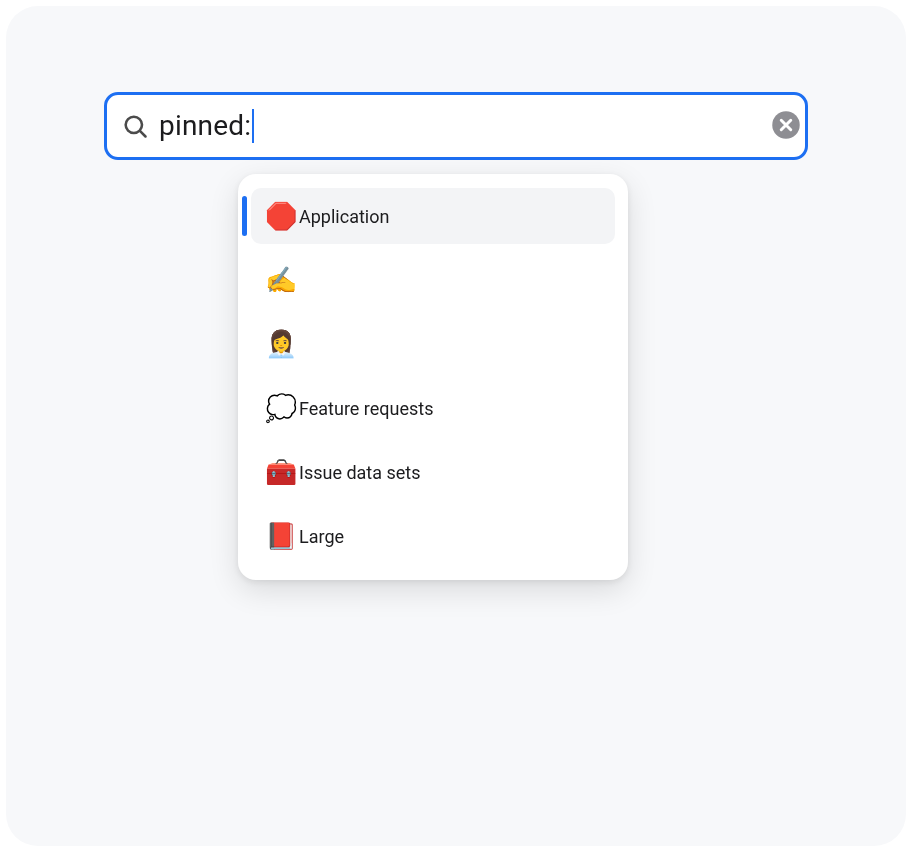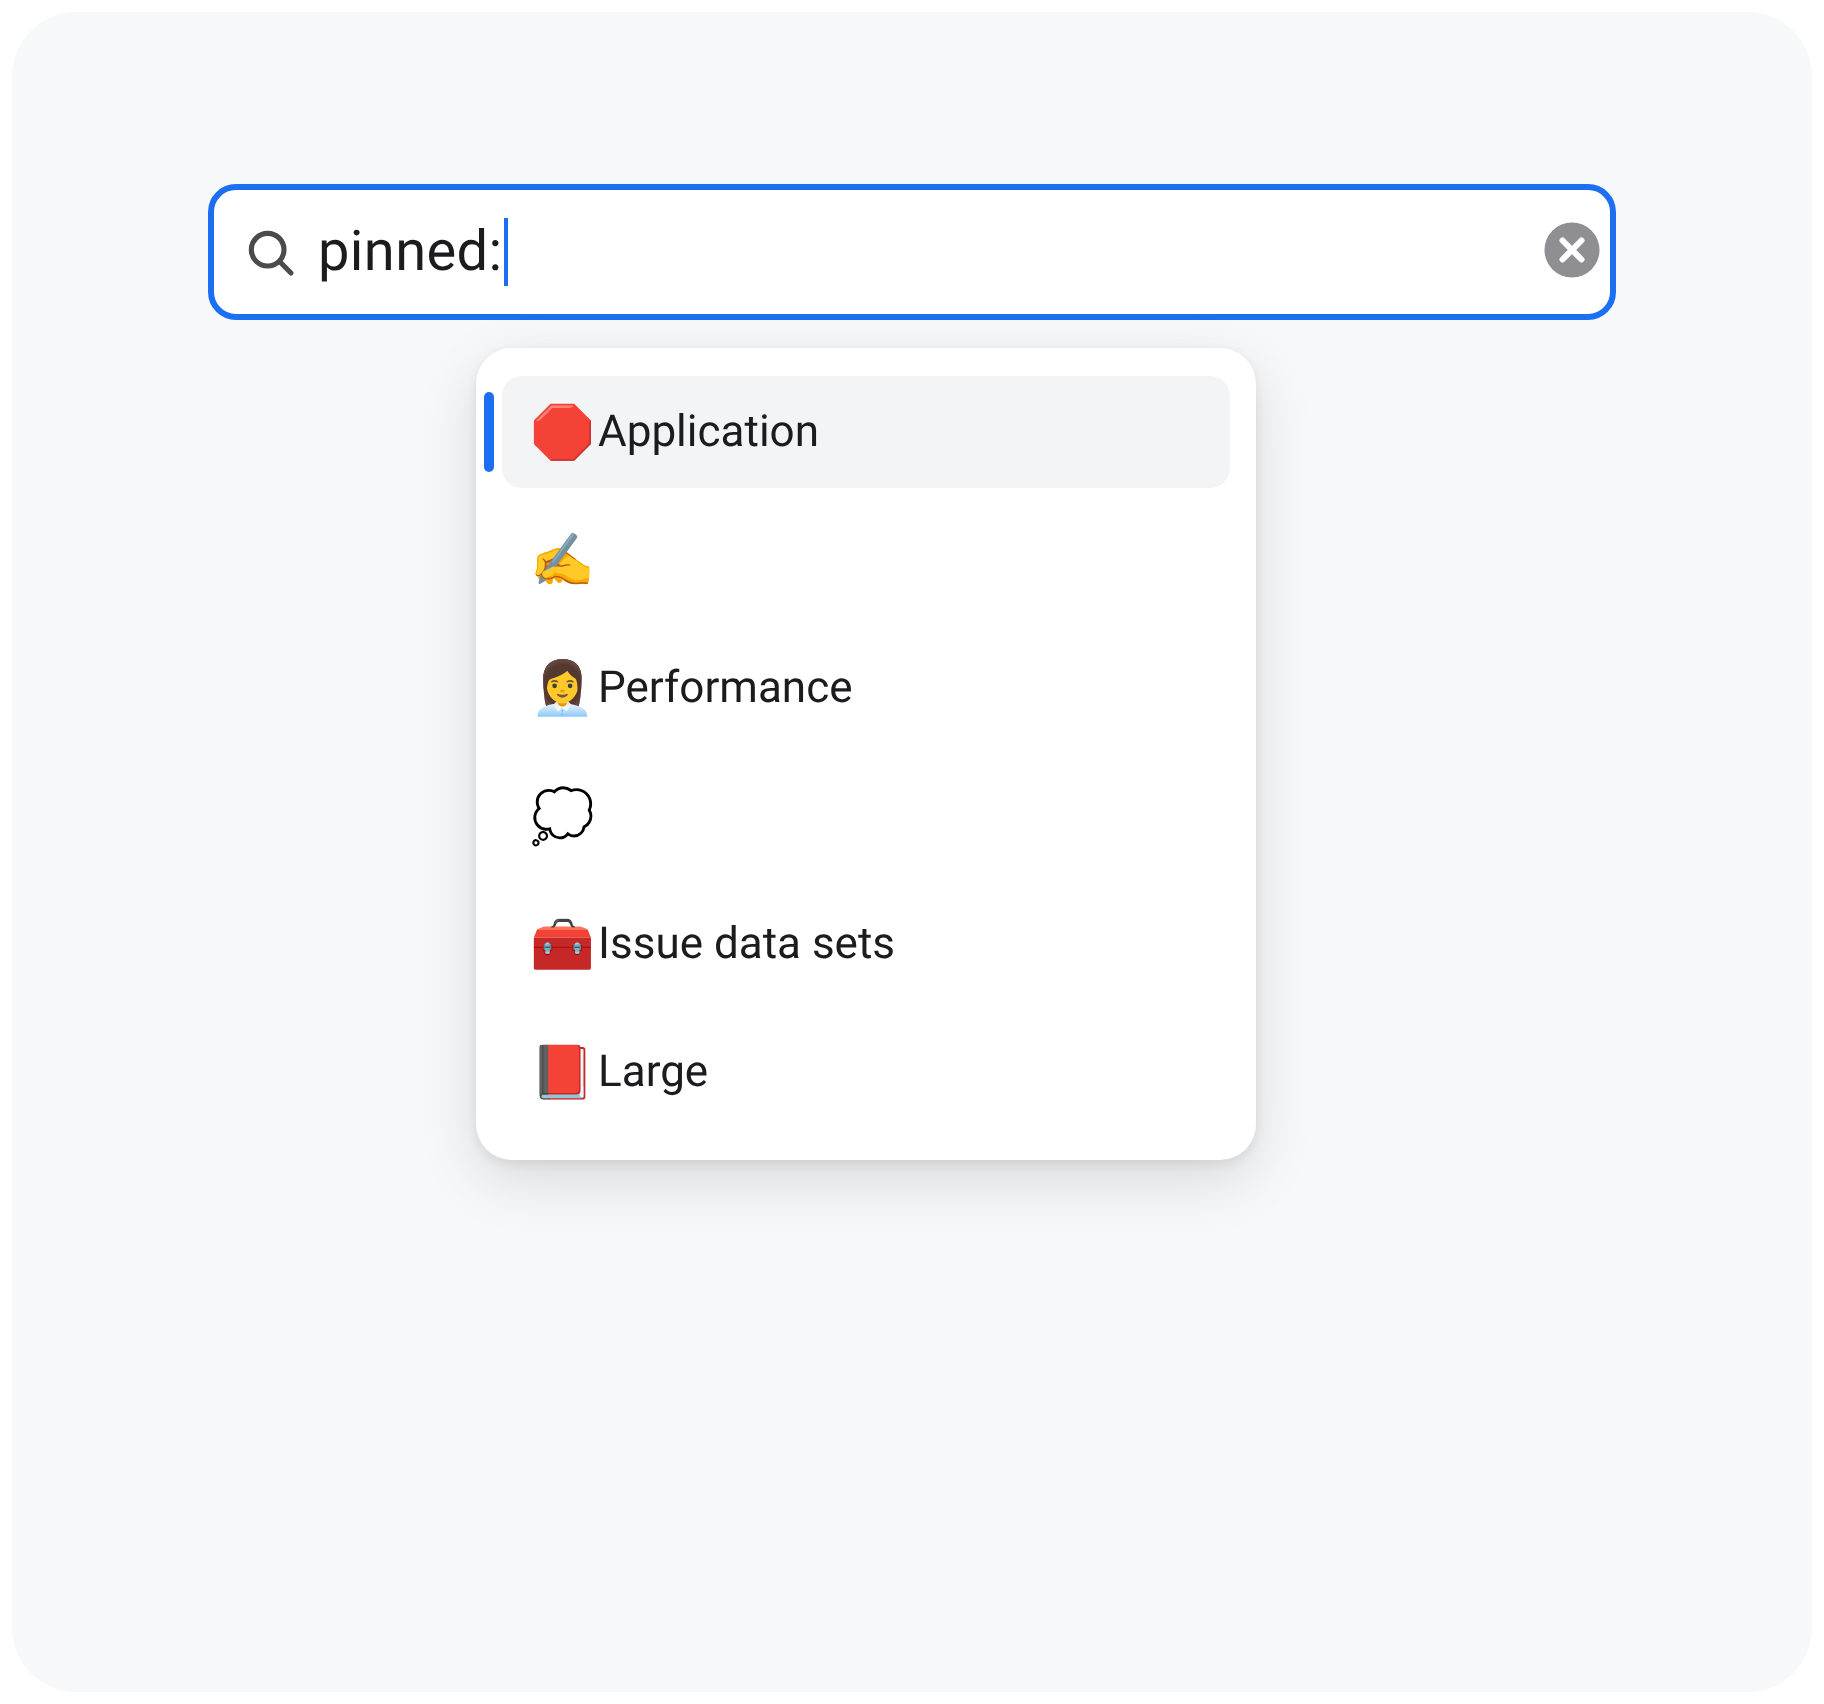--- a/index.html
+++ b/index.html
@@ -108,21 +108,21 @@
     border-radius: 3px;
     background: #1d6ff2;
   }
   .option .emoji {
     font-size: 26px;
     width: 34px;
     flex: 0 0 auto;
     text-align: left;
   }
   .option .label {
-    font-size: 22px;
+    font-size: 18px;
     color: #1c1c1e;
   }
 </style>
 </head>
 <body>
 
 <div class="canvas">
   <div class="search-wrap">
 
     <div class="search-field">
@@ -149,24 +149,24 @@
     <div class="dropdown">
       <div class="option selected">
         <span class="emoji">🛑</span>
         <span class="label">Application</span>
       </div>
       <div class="option">
         <span class="emoji">✍️</span>
       </div>
       <div class="option">
         <span class="emoji">👩‍💼</span>
-        <span class="label">Performance</span>
       </div>
       <div class="option">
         <span class="emoji">💭</span>
+        <span class="label">Feature requests</span>
       </div>
       <div class="option">
         <span class="emoji">🧰</span>
         <span class="label">Issue data sets</span>
       </div>
       <div class="option">
         <span class="emoji">📕</span>
         <span class="label">Large</span>
       </div>
     </div>

